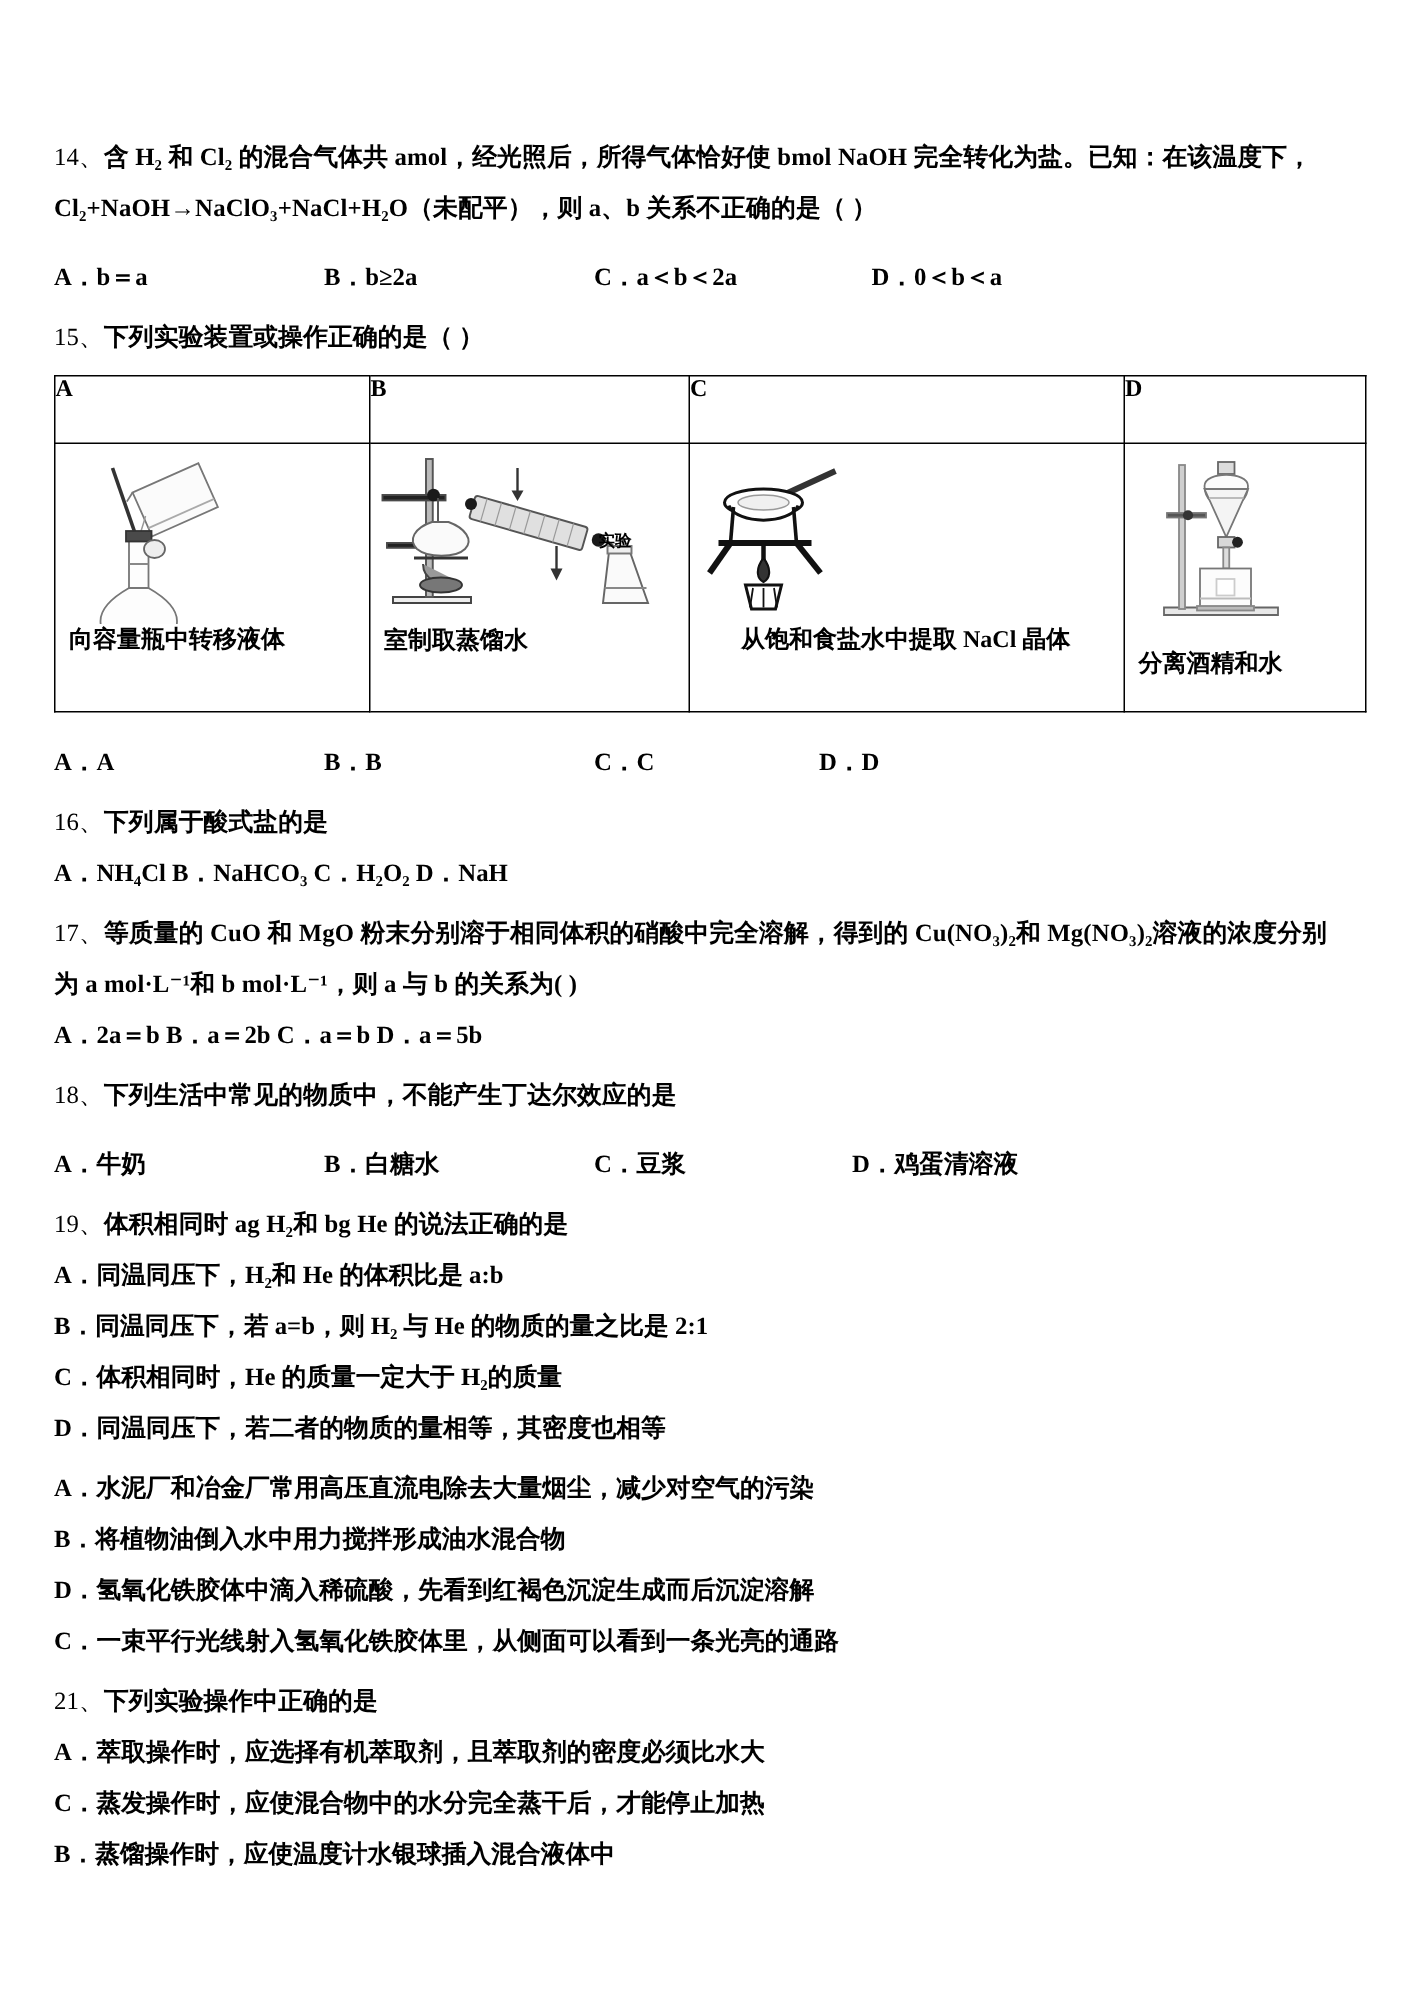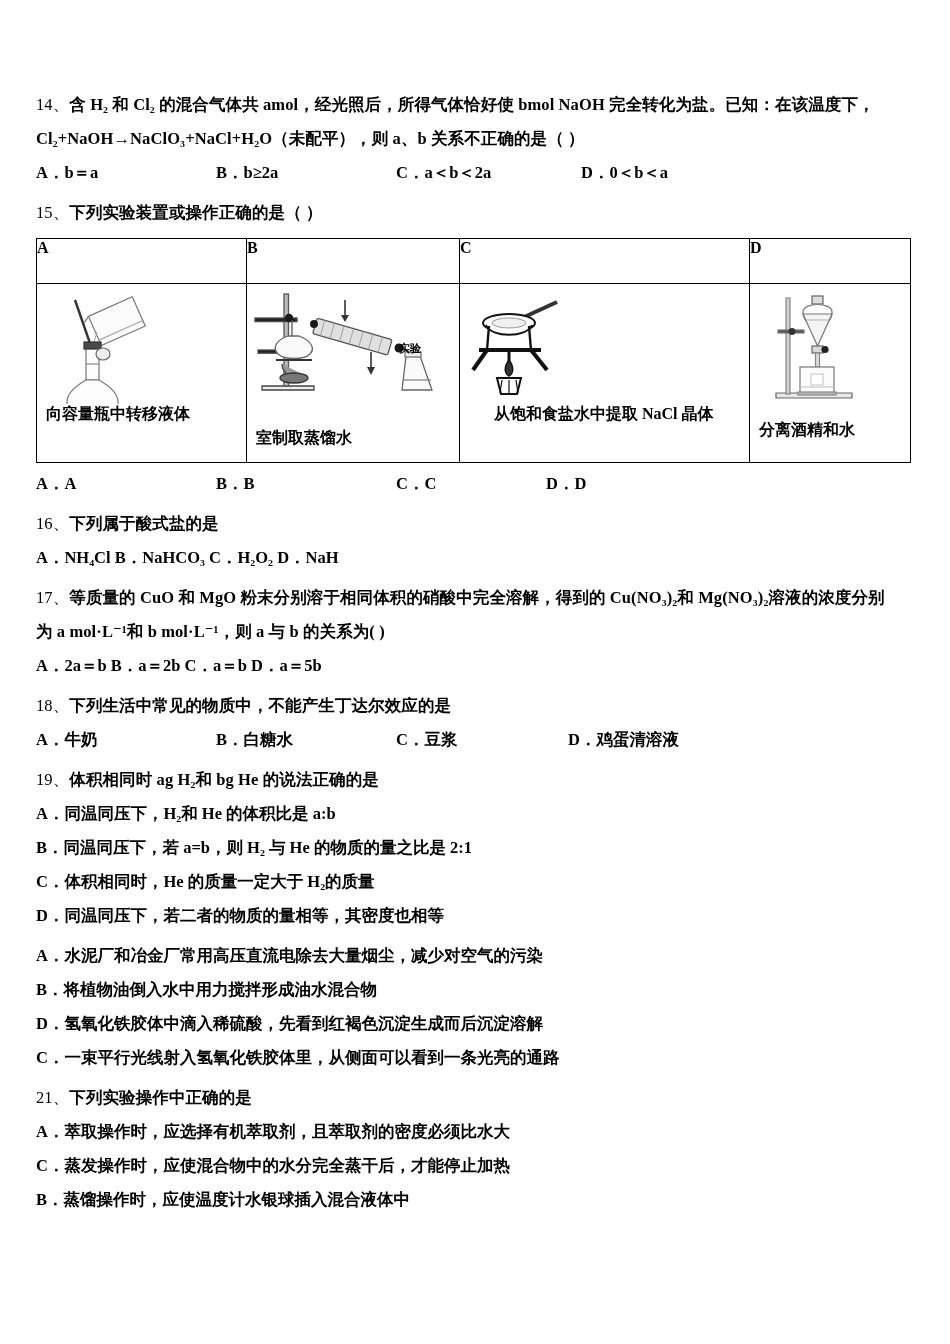--- a/index.html
+++ b/index.html
@@ -41,21 +41,21 @@
     font-weight: normal;
     font-family: "Liberation Serif", serif;
   }
 
   .opts {
     font-size: 16.5px;
     line-height: 34px;
     font-weight: bold;
     white-space: nowrap;
   }
-  .opts span.opt { display: inline-block; }
+  .opts span.opt { display: inline-block; margin-top: 12px; }
 
   .gap6  { height: 6px; }
 
   
   table.exp {
     border-collapse: collapse;
     table-layout: fixed;
     width: 874px;
     margin-top: 8px;
     margin-bottom: 4px;
@@ -210,21 +210,21 @@
 
                 <path d="M150 58 C158 60, 160 66, 160 72" stroke="#555"></path>
 
                 <path d="M154 66 L168 66 L180 100 L150 100 Z" fill="#fafafa" stroke="#666"></path>
                 <path d="M151 90 L179 90" stroke="#888"></path>
                 <rect x="153" y="62" width="16" height="5" fill="#eee" stroke="#777"></rect>
               </g>
             </svg>
           </div>
           <div class="sidetext" style="left:152px; top:57px;">实验</div>
-          <div class="capt" style="top:144px;">室制取蒸馏水</div>
+          <div class="capt" style="top:121px;">室制取蒸馏水</div>
         </td>
 
         <td class="body">
           <div class="fig" style="left:9px; top:10px;">
             <svg width="100" height="105" viewBox="0 0 100 105">
               <g stroke="#111" fill="none" stroke-width="1.4">
 
                 <line x1="40" y1="30" x2="88" y2="8" stroke="#333" stroke-width="4"></line>
 
                 <ellipse cx="40" cy="29" rx="26" ry="9" fill="#ffffff" stroke="#111" stroke-width="2"></ellipse>

